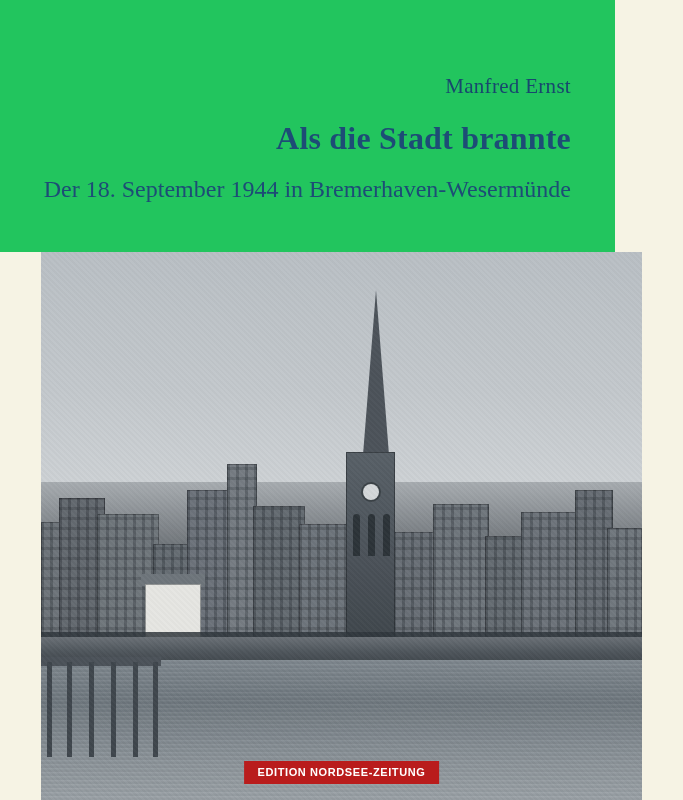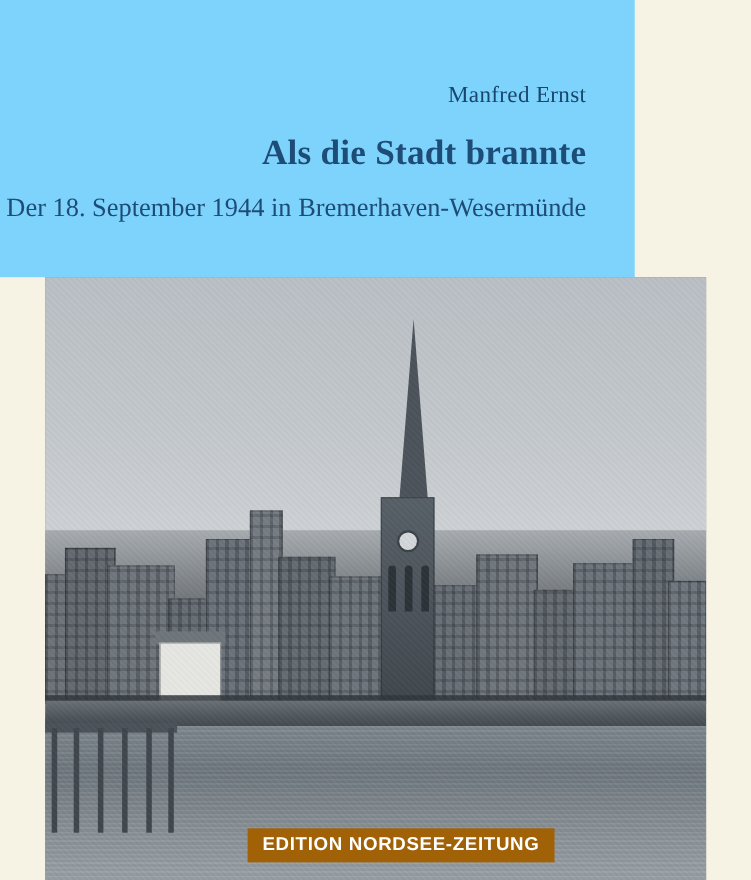--- a/index.html
+++ b/index.html
@@ -17,21 +17,22 @@
     overflow: hidden;
     background: #f6f3e4;
   }
 
   
   .top-band {
     position: absolute;
     left: 0; top: 0;
     width: 577px;
     height: 252px;
-    background: #7dd3fc;
+    background: #22c55e;
+    padding-left: 38px;
   }
   .author {
     position: absolute;
     right: 44px;
     top: 74px;
     font-size: 21px;
     letter-spacing: 0.3px;
     color: #18476e;
     font-family: "Liberation Serif", serif;
   }
@@ -200,29 +201,28 @@
       repeating-linear-gradient(45deg, rgba(255,255,255,0.02) 0 2px, rgba(0,0,0,0.02) 2px 4px);
     pointer-events: none;
   }
 
   
   .publisher {
     position: absolute;
     left: 50%;
     transform: translateX(-50%);
     bottom: 16px;
-    background: #a16207;
+    background: #b91c1c;
     color: #ffffff;
     font-family: "Liberation Sans", sans-serif;
-    font-size: 17px;
+    font-size: 11px;
     font-weight: bold;
     letter-spacing: 0.6px;
     padding: 5px 14px 6px 14px;
     white-space: nowrap;
-    margin-left: 23px;
   }
 </style>
 </head>
 <body>
 
 <div class="cover">
 
   <div class="top-band">
     <div class="author">Manfred Ernst</div>
     <div class="title">Als die Stadt brannte</div>

